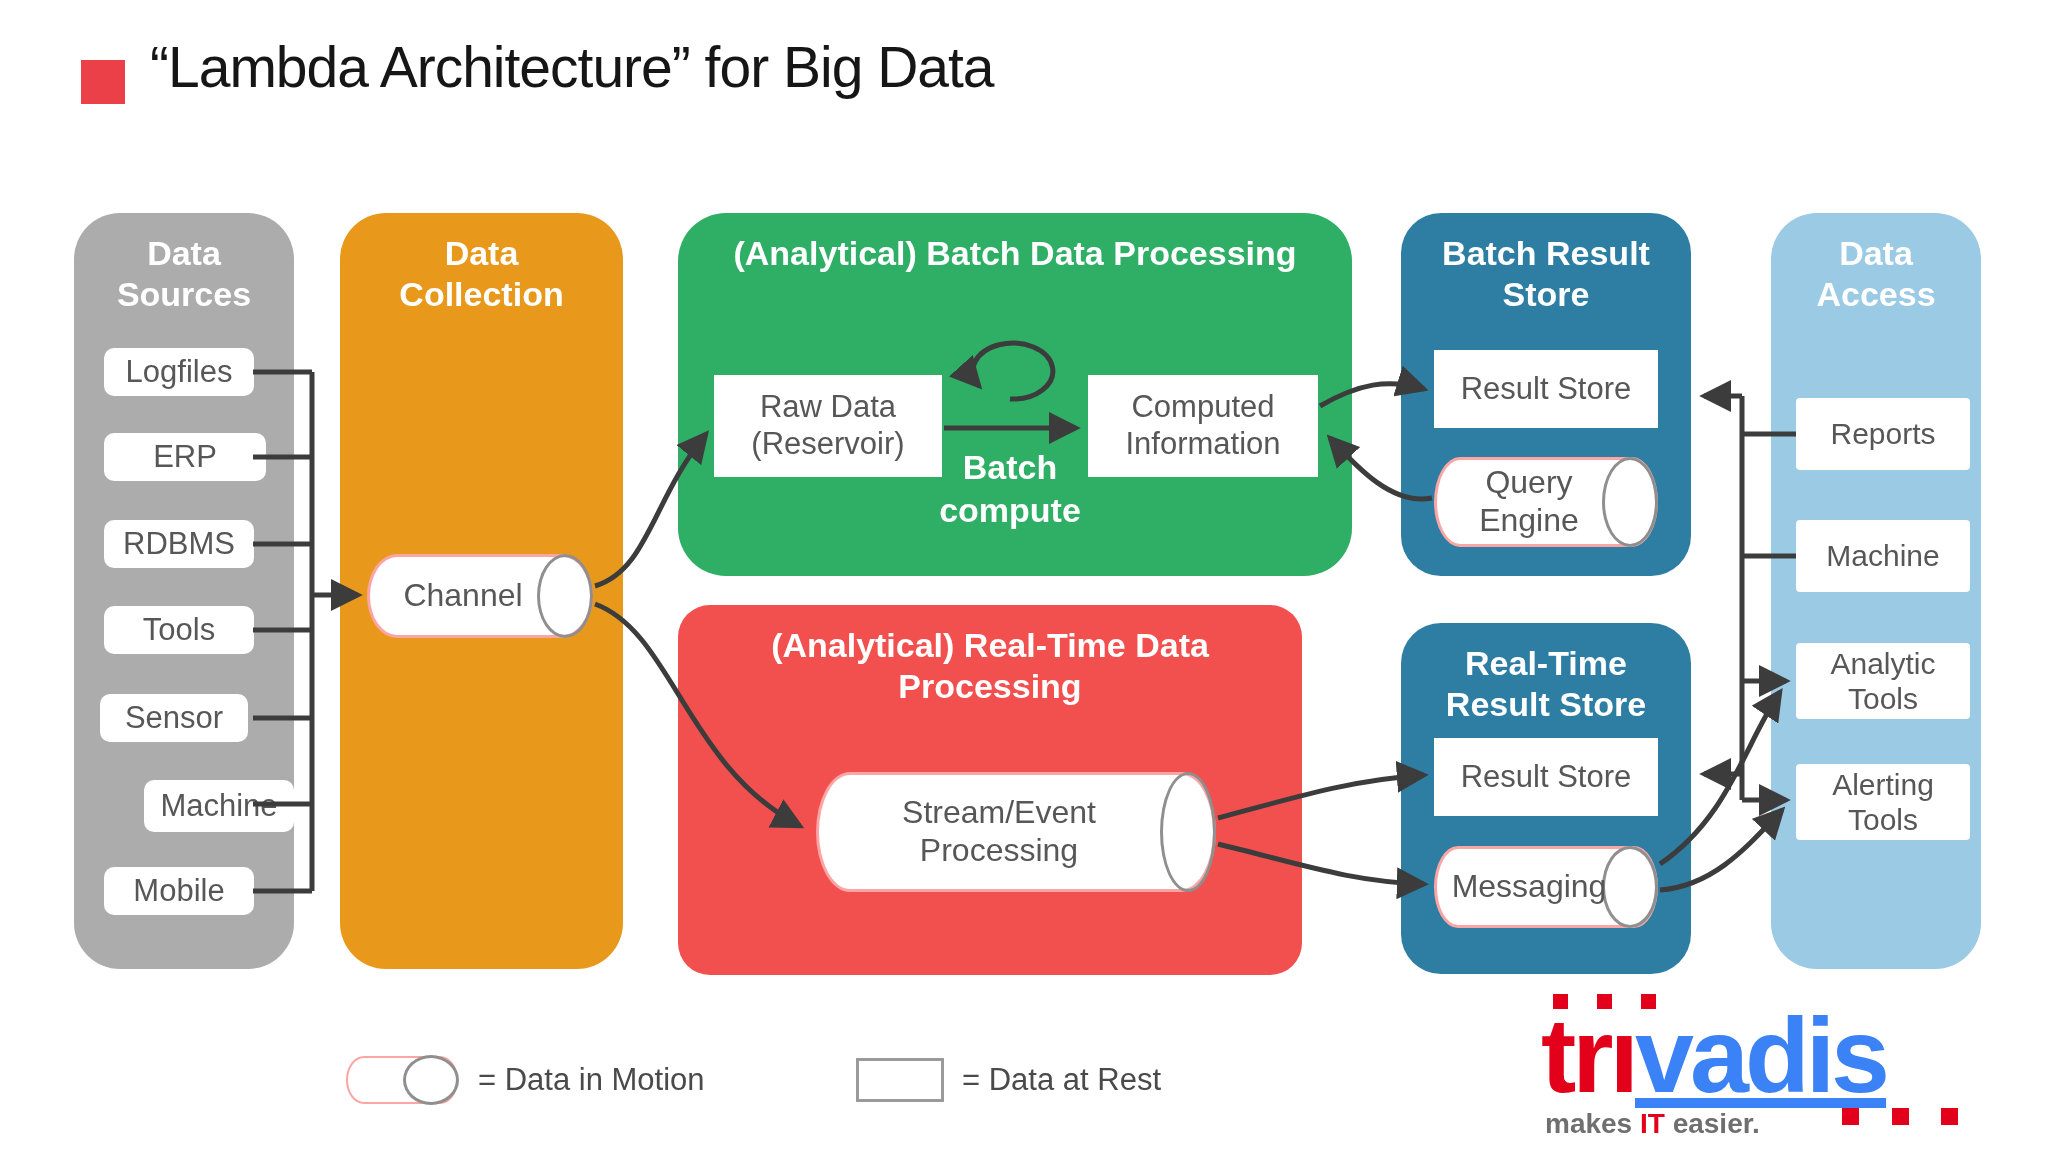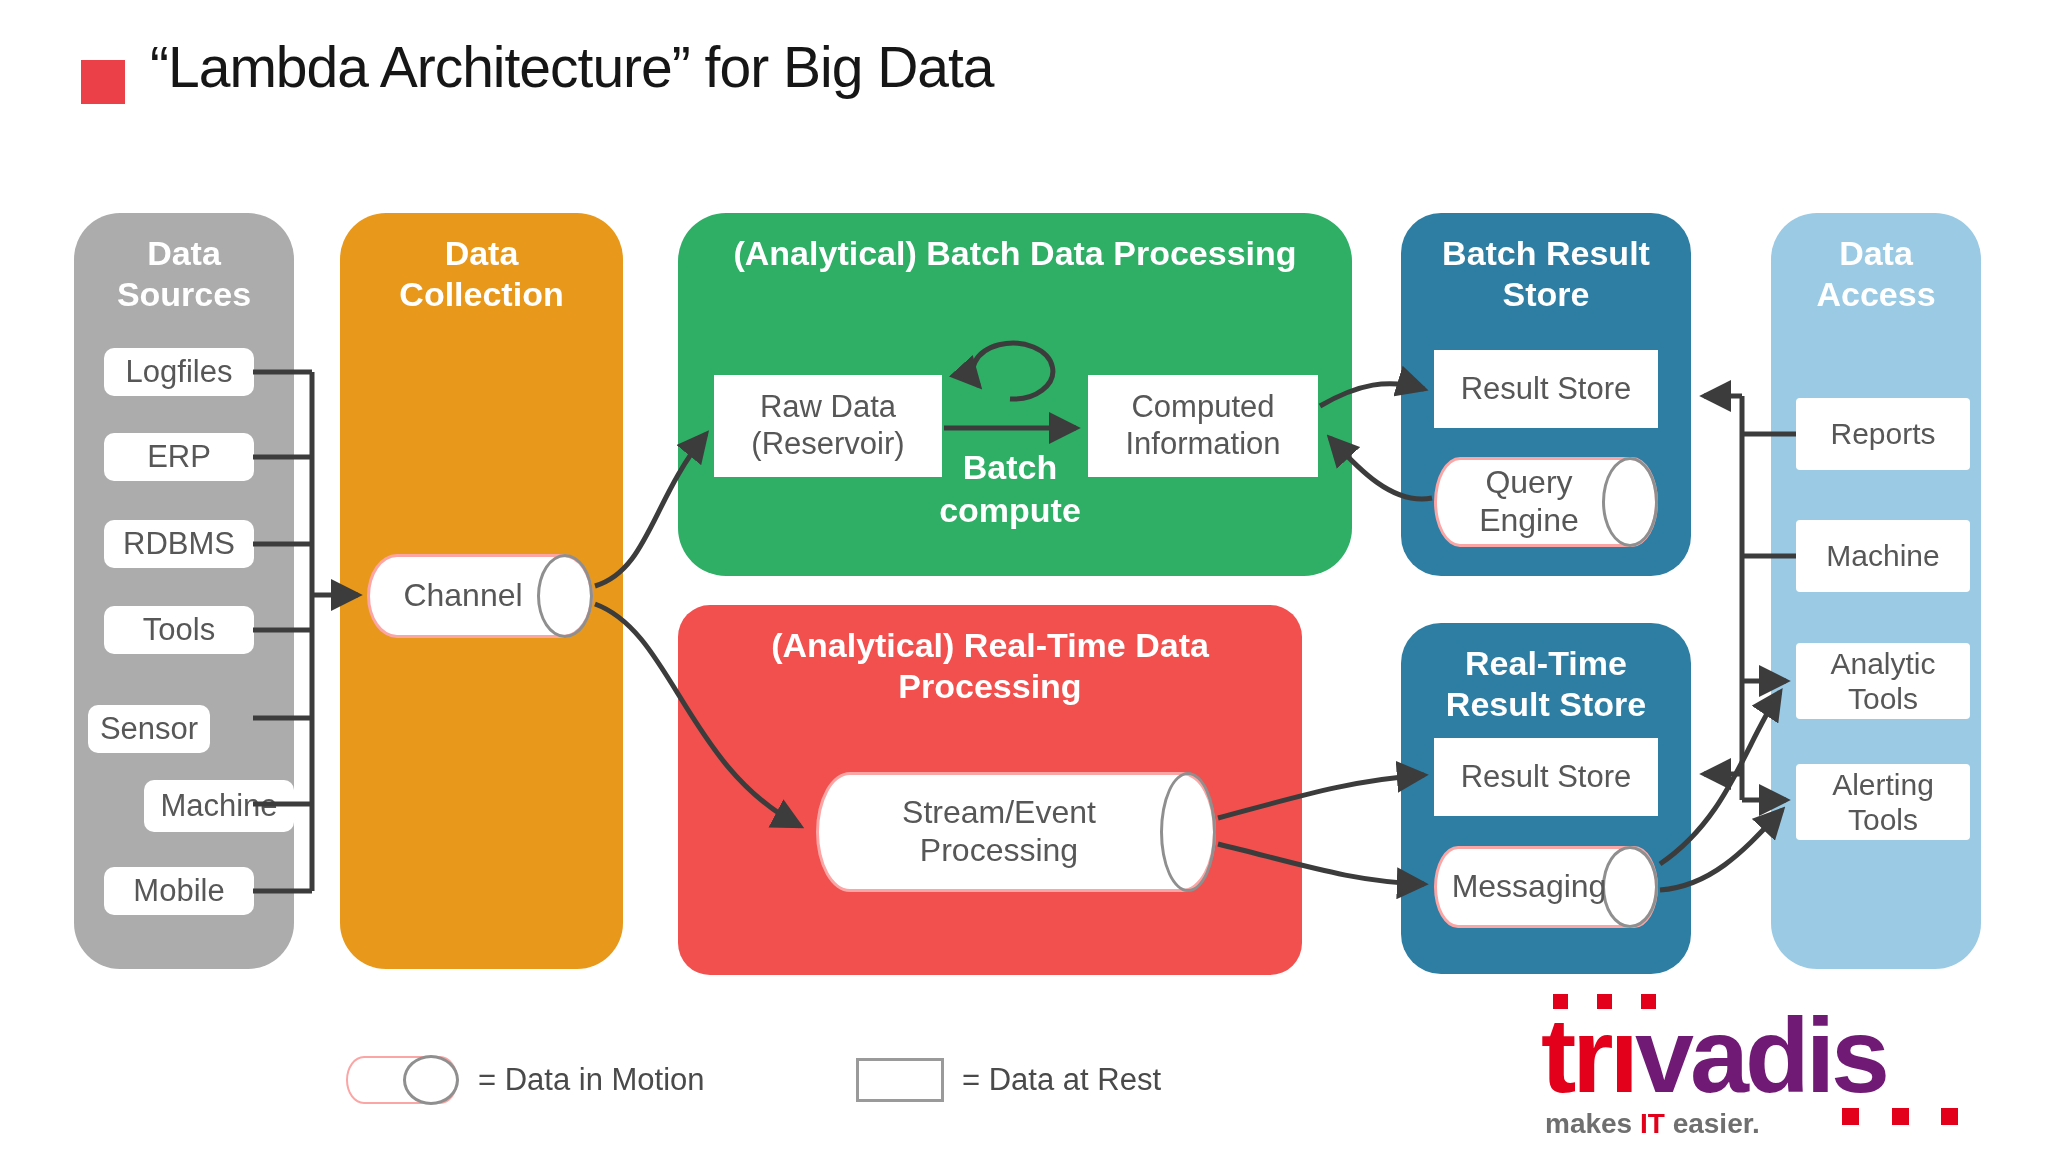--- a/index.html
+++ b/index.html
@@ -35,41 +35,41 @@
   
   .legend-label{position:absolute;height:48px;display:flex;align-items:center;
        color:#4a4a4a;font-size:31px;white-space:nowrap;}
   .legend-rect{position:absolute;background:#ffffff;border:3px solid #9a9a9a;box-sizing:border-box;}
 
   
   .logo{position:absolute;left:1541px;top:986px;width:440px;height:160px;}
   .logo-sq{position:absolute;background:#E2001A;}
   .logo-text{position:absolute;left:0;top:16px;font-size:106px;font-weight:bold;letter-spacing:-4px;line-height:1;white-space:nowrap;}
   .logo-red{color:#E2001A;}
-  .logo-gray{color:#701a75;}
+  .logo-gray{color:#3b82f6;text-decoration:underline;}
   .logo-tagline{position:absolute;left:4px;top:122px;font-size:28px;font-weight:bold;color:#6F6F6F;white-space:nowrap;}
   .logo-tagline .it{color:#E2001A;}
 </style>
 </head>
 <body>
 
 <div class="canvas">
 
   <div class="title-square"></div>
   <div class="page-title">“Lambda Architecture” for Big Data</div>
 
   <div class="panel r46" style="left:74px;top:213px;width:220px;height:756px;background:#ACACAC;">
     <div class="panel-title">Data
 Sources</div>
   </div>
   <div class="wbox rd10" style="left:104px;top:348px;width:150px;height:48px;">Logfiles</div>
-  <div class="wbox rd10" style="left:104px;top:433px;width:150px;height:48px;">ERP</div>
+  <div class="wbox rd10" style="left:104px;top:433px;width:162px;height:48px;">ERP</div>
   <div class="wbox rd10" style="left:104px;top:520px;width:150px;height:48px;">RDBMS</div>
   <div class="wbox rd10" style="left:104px;top:606px;width:150px;height:48px;">Tools</div>
-  <div class="wbox rd10" style="left:88px;top:694px;width:122px;height:48px;margin-top:11px;">Sensor</div>
+  <div class="wbox rd10" style="left:100px;top:694px;width:148px;height:48px;">Sensor</div>
   <div class="wbox rd10" style="left:104px;top:780px;width:150px;height:52px;margin-left:40px;">Machine</div>
   <div class="wbox rd10" style="left:104px;top:867px;width:150px;height:48px;">Mobile</div>
 
   <div class="panel r46" style="left:340px;top:213px;width:283px;height:756px;background:#E8991B;">
     <div class="panel-title">Data
 Collection</div>
   </div>
   <div class="cyl" style="left:367px;top:554px;width:226px;height:84px;border-radius:30px/50%;">
     <span class="cyl-label">Channel</span>
   </div>

